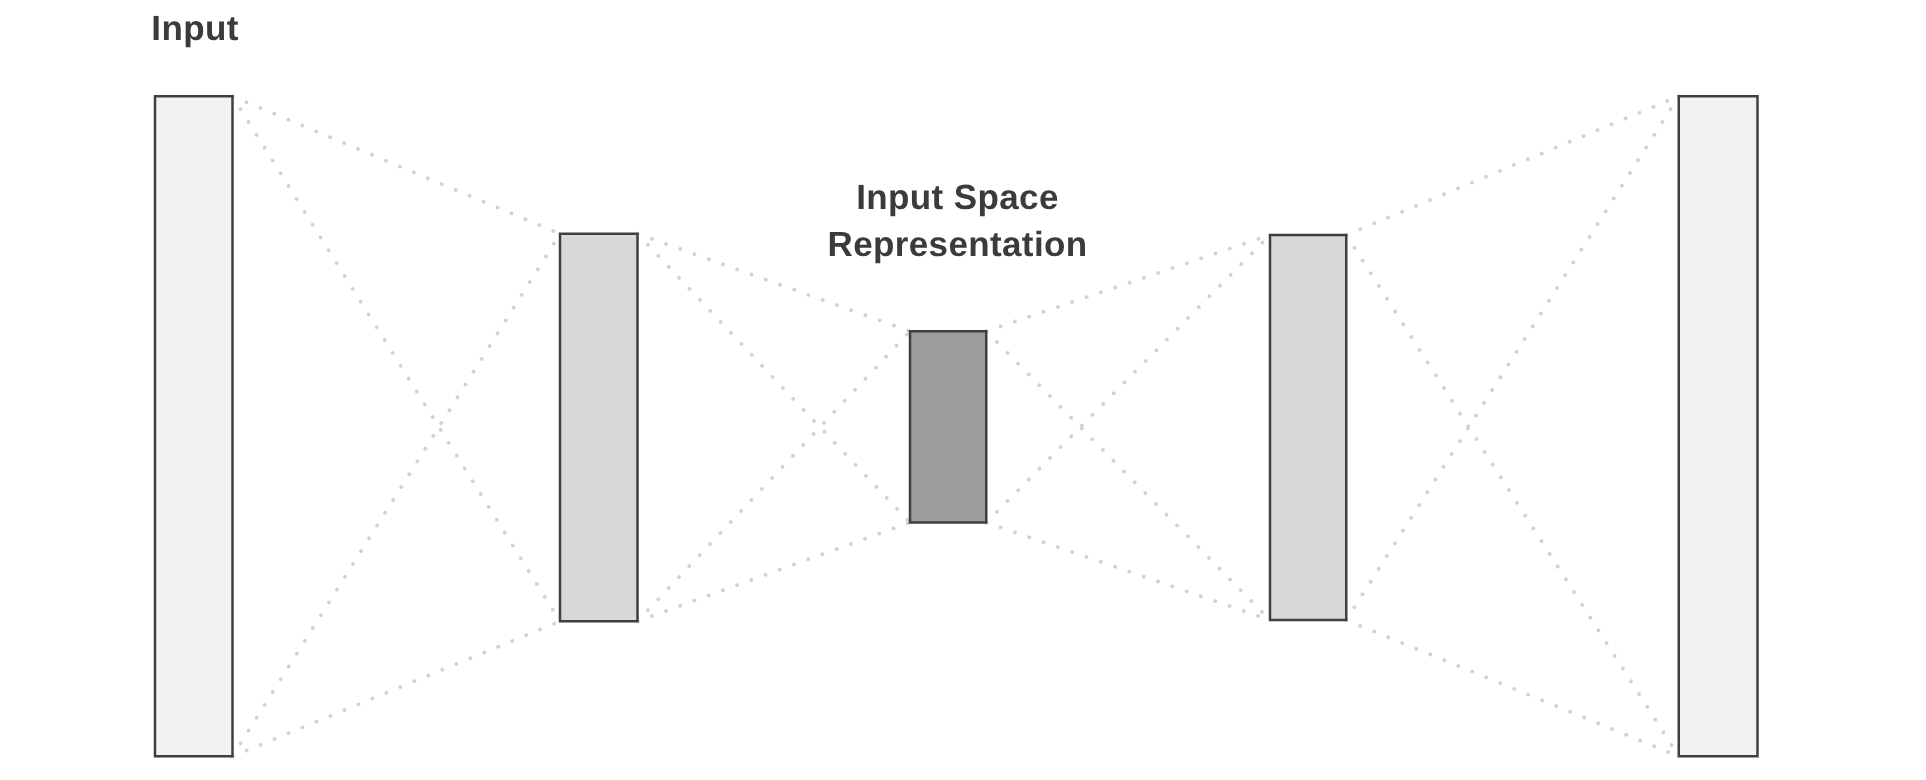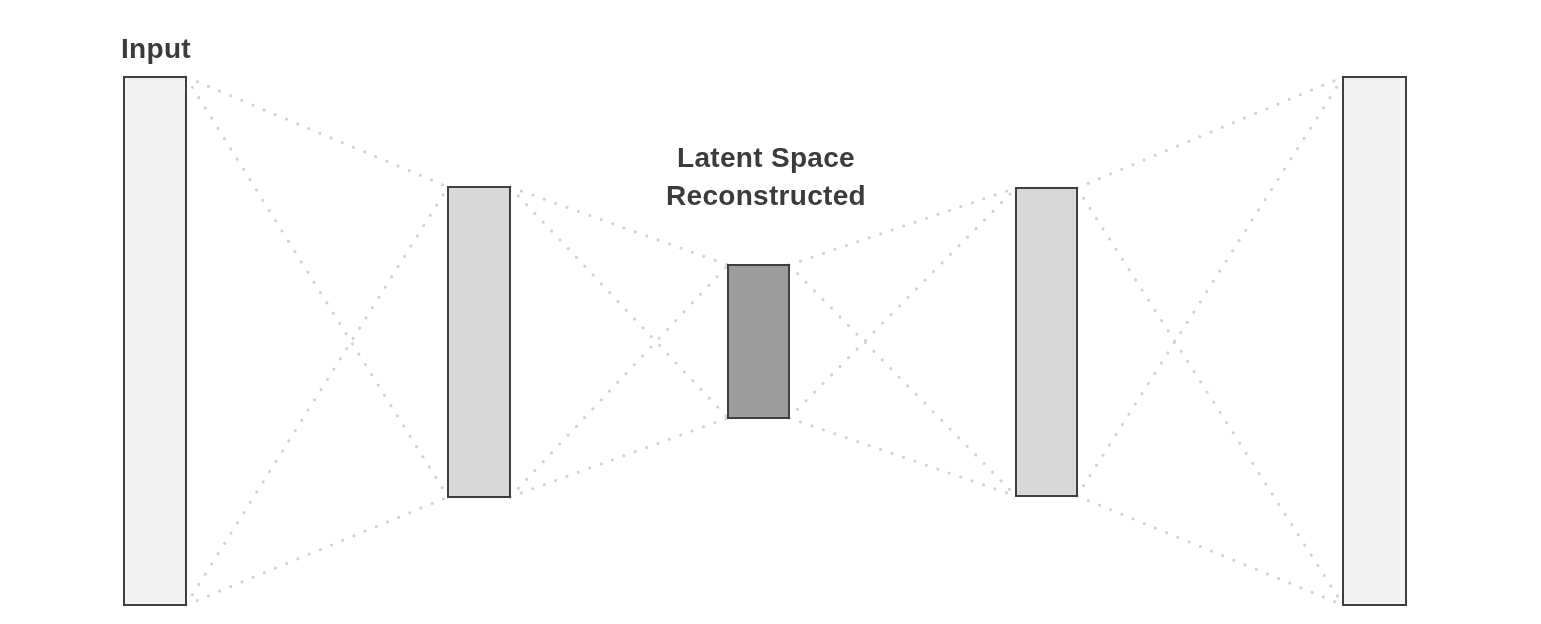--- a/index.html
+++ b/index.html
@@ -24,21 +24,21 @@
     position: absolute;
     transform: translateX(-50%);
     font-weight: 700;
     font-size: 28px;
     letter-spacing: 0.3px;
     color: #3b3b3b;
     white-space: nowrap;
     text-align: center;
     line-height: 38px;
   }
-  .label-input        { left: 156px;  top: 30px; }
+  .label-input        { left: 156px;  top: 4px; }
   .label-reconstructed{ left: 1375px; top: 18px; }
   .label-latent       { left: 766px;  top: 139px; white-space: normal; width: 320px; }
 </style>
 </head>
 <body>
 
 <div class="stage">
 
   <svg class="diagram-canvas" width="1541" height="624" viewBox="0 0 1541 624" xmlns="http://www.w3.org/2000/svg">
       <line x1="186" y1="77" x2="448" y2="187" stroke="#d2d2d2" stroke-width="3" stroke-linecap="round" stroke-dasharray="0.1 12"></line>
@@ -61,17 +61,17 @@
       <rect x="448" y="187" width="62" height="310" fill="#d8d8d8" stroke="#3f3f3f" stroke-width="2"></rect>
       <rect x="728" y="265" width="61" height="153" fill="#9c9c9c" stroke="#3f3f3f" stroke-width="2"></rect>
       <rect x="1016" y="188" width="61" height="308" fill="#d8d8d8" stroke="#3f3f3f" stroke-width="2"></rect>
       <rect x="1343" y="77" width="63" height="528" fill="#f2f2f2" stroke="#3f3f3f" stroke-width="2"></rect>
     </svg>
 
   <div class="diagram-label label-input">Input</div>
 
 
   <div class="diagram-label label-latent">
-    <span>Latent Space</span><br>
-    <span>Reconstructed</span>
+    <span>Input Space</span><br>
+    <span>Representation</span>
   </div>
 
 </div>
 
 </body></html>

